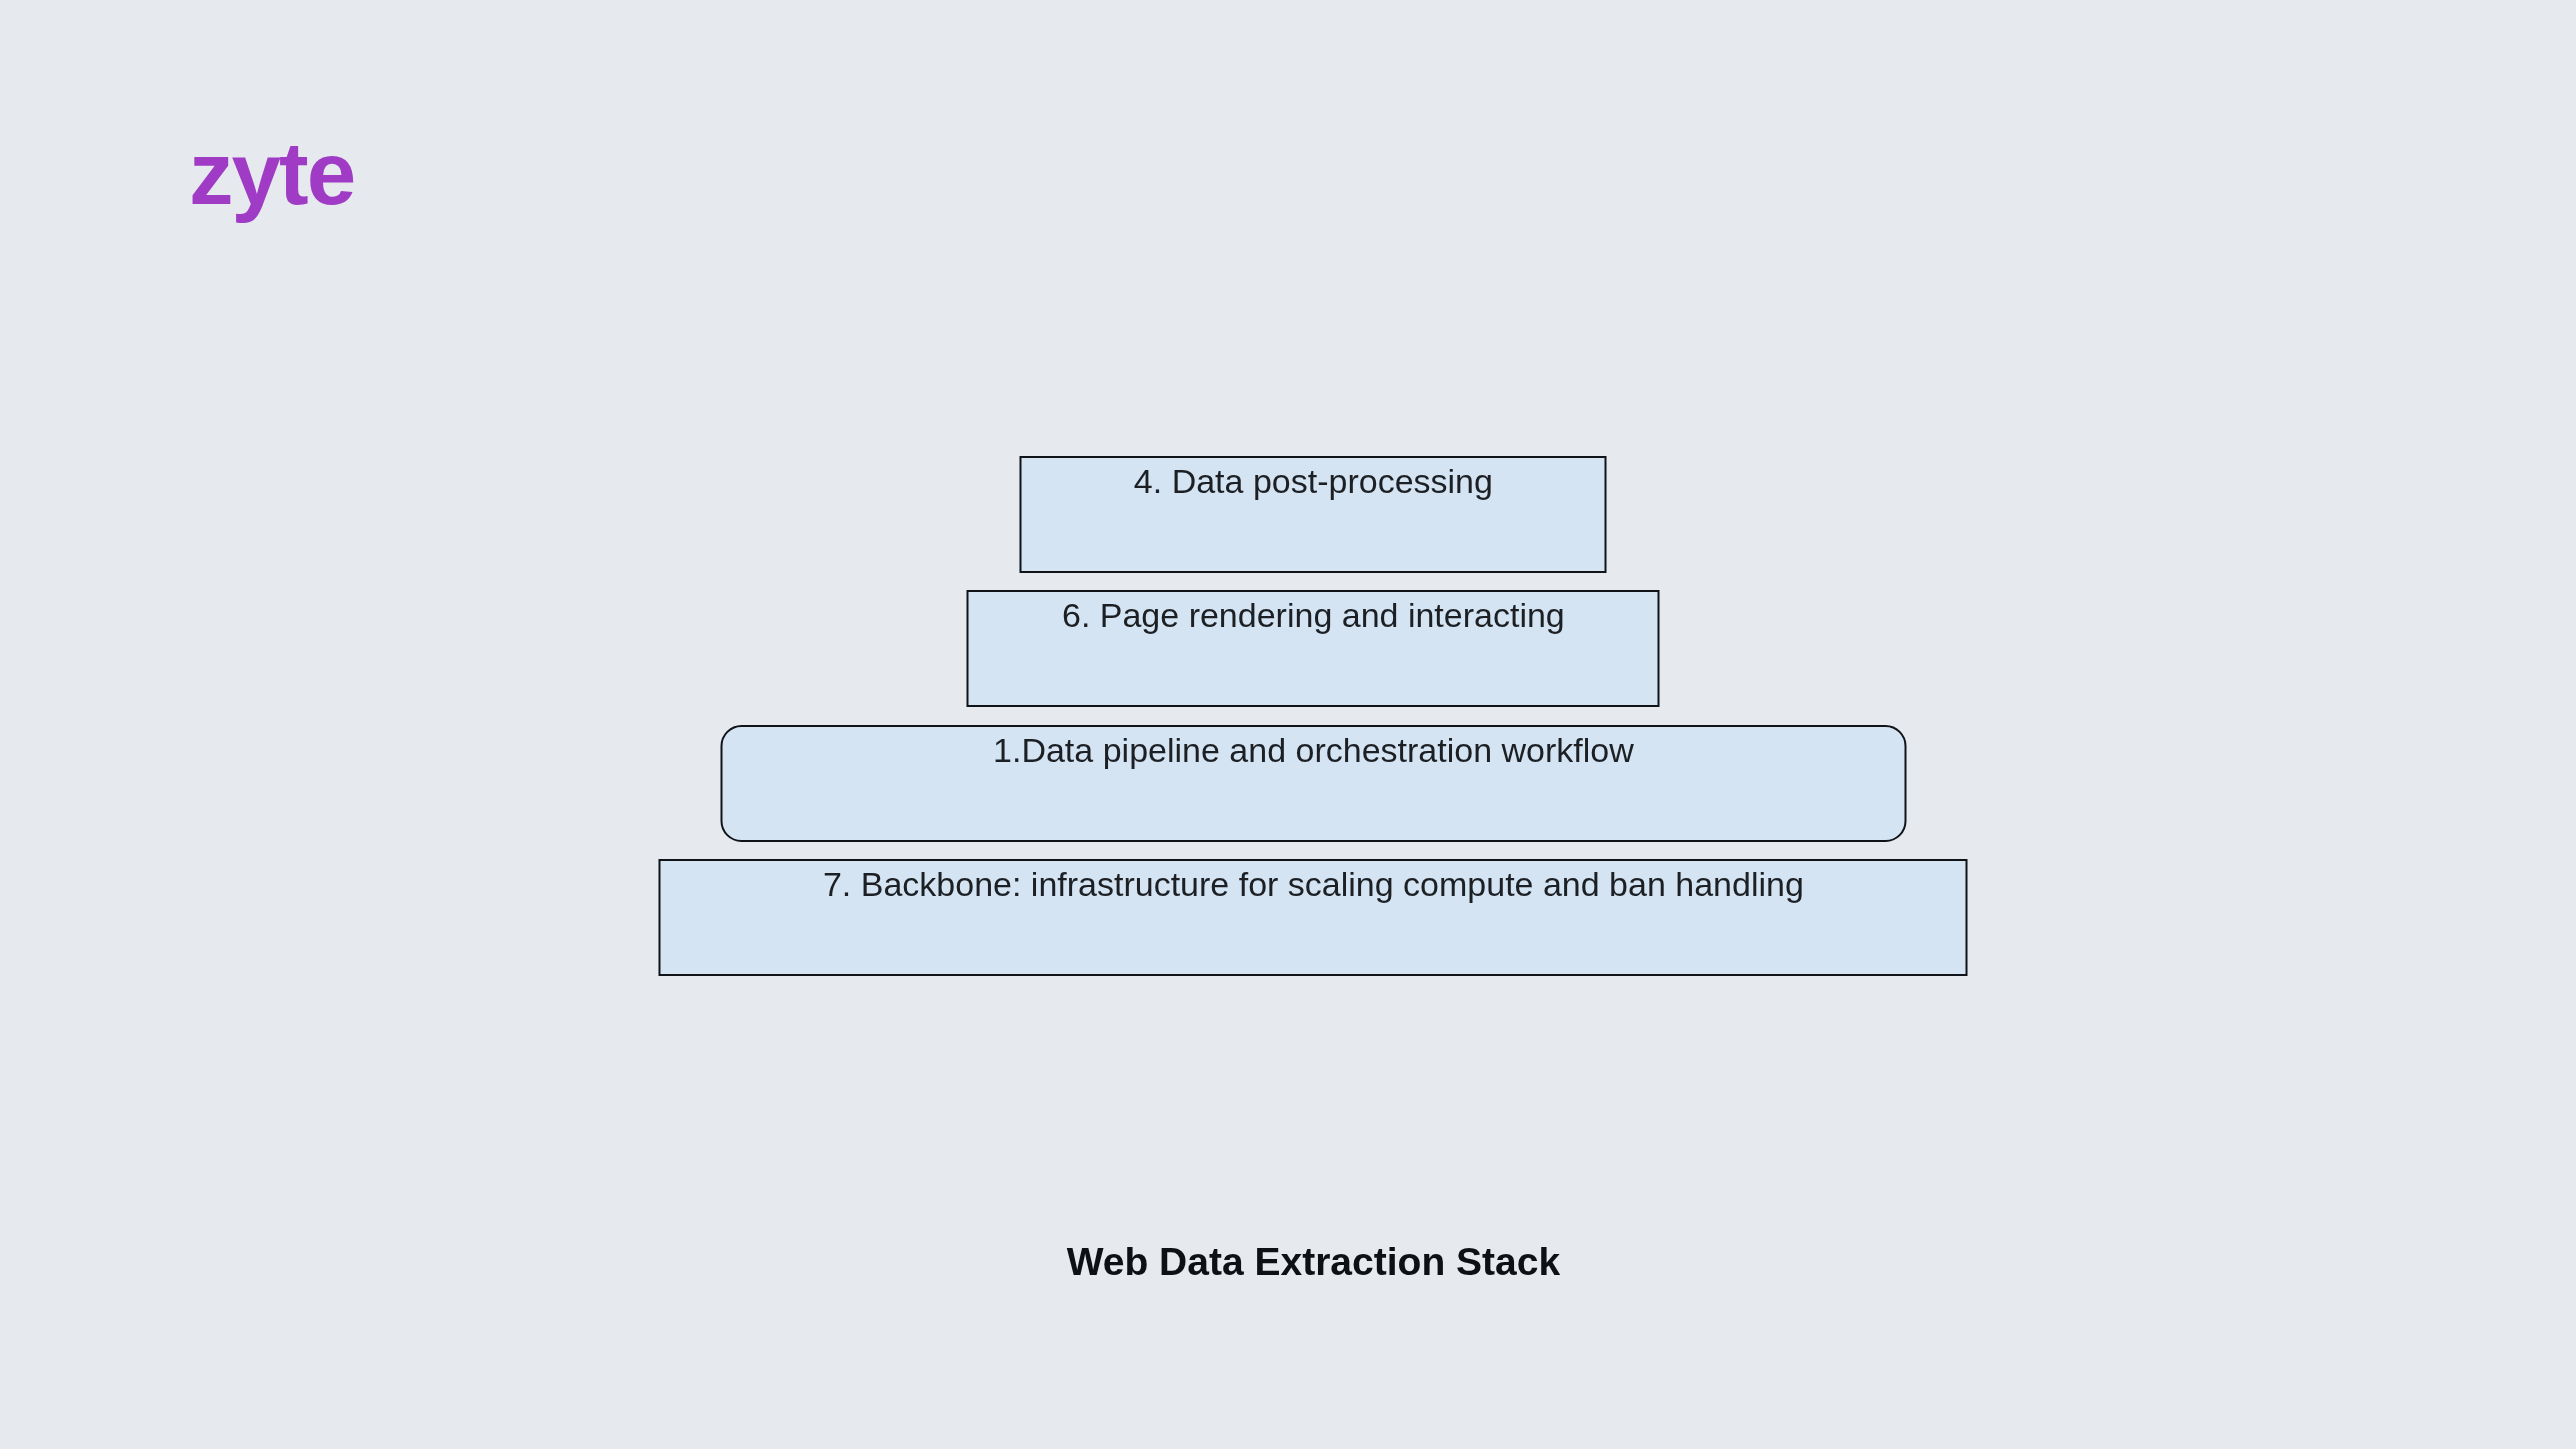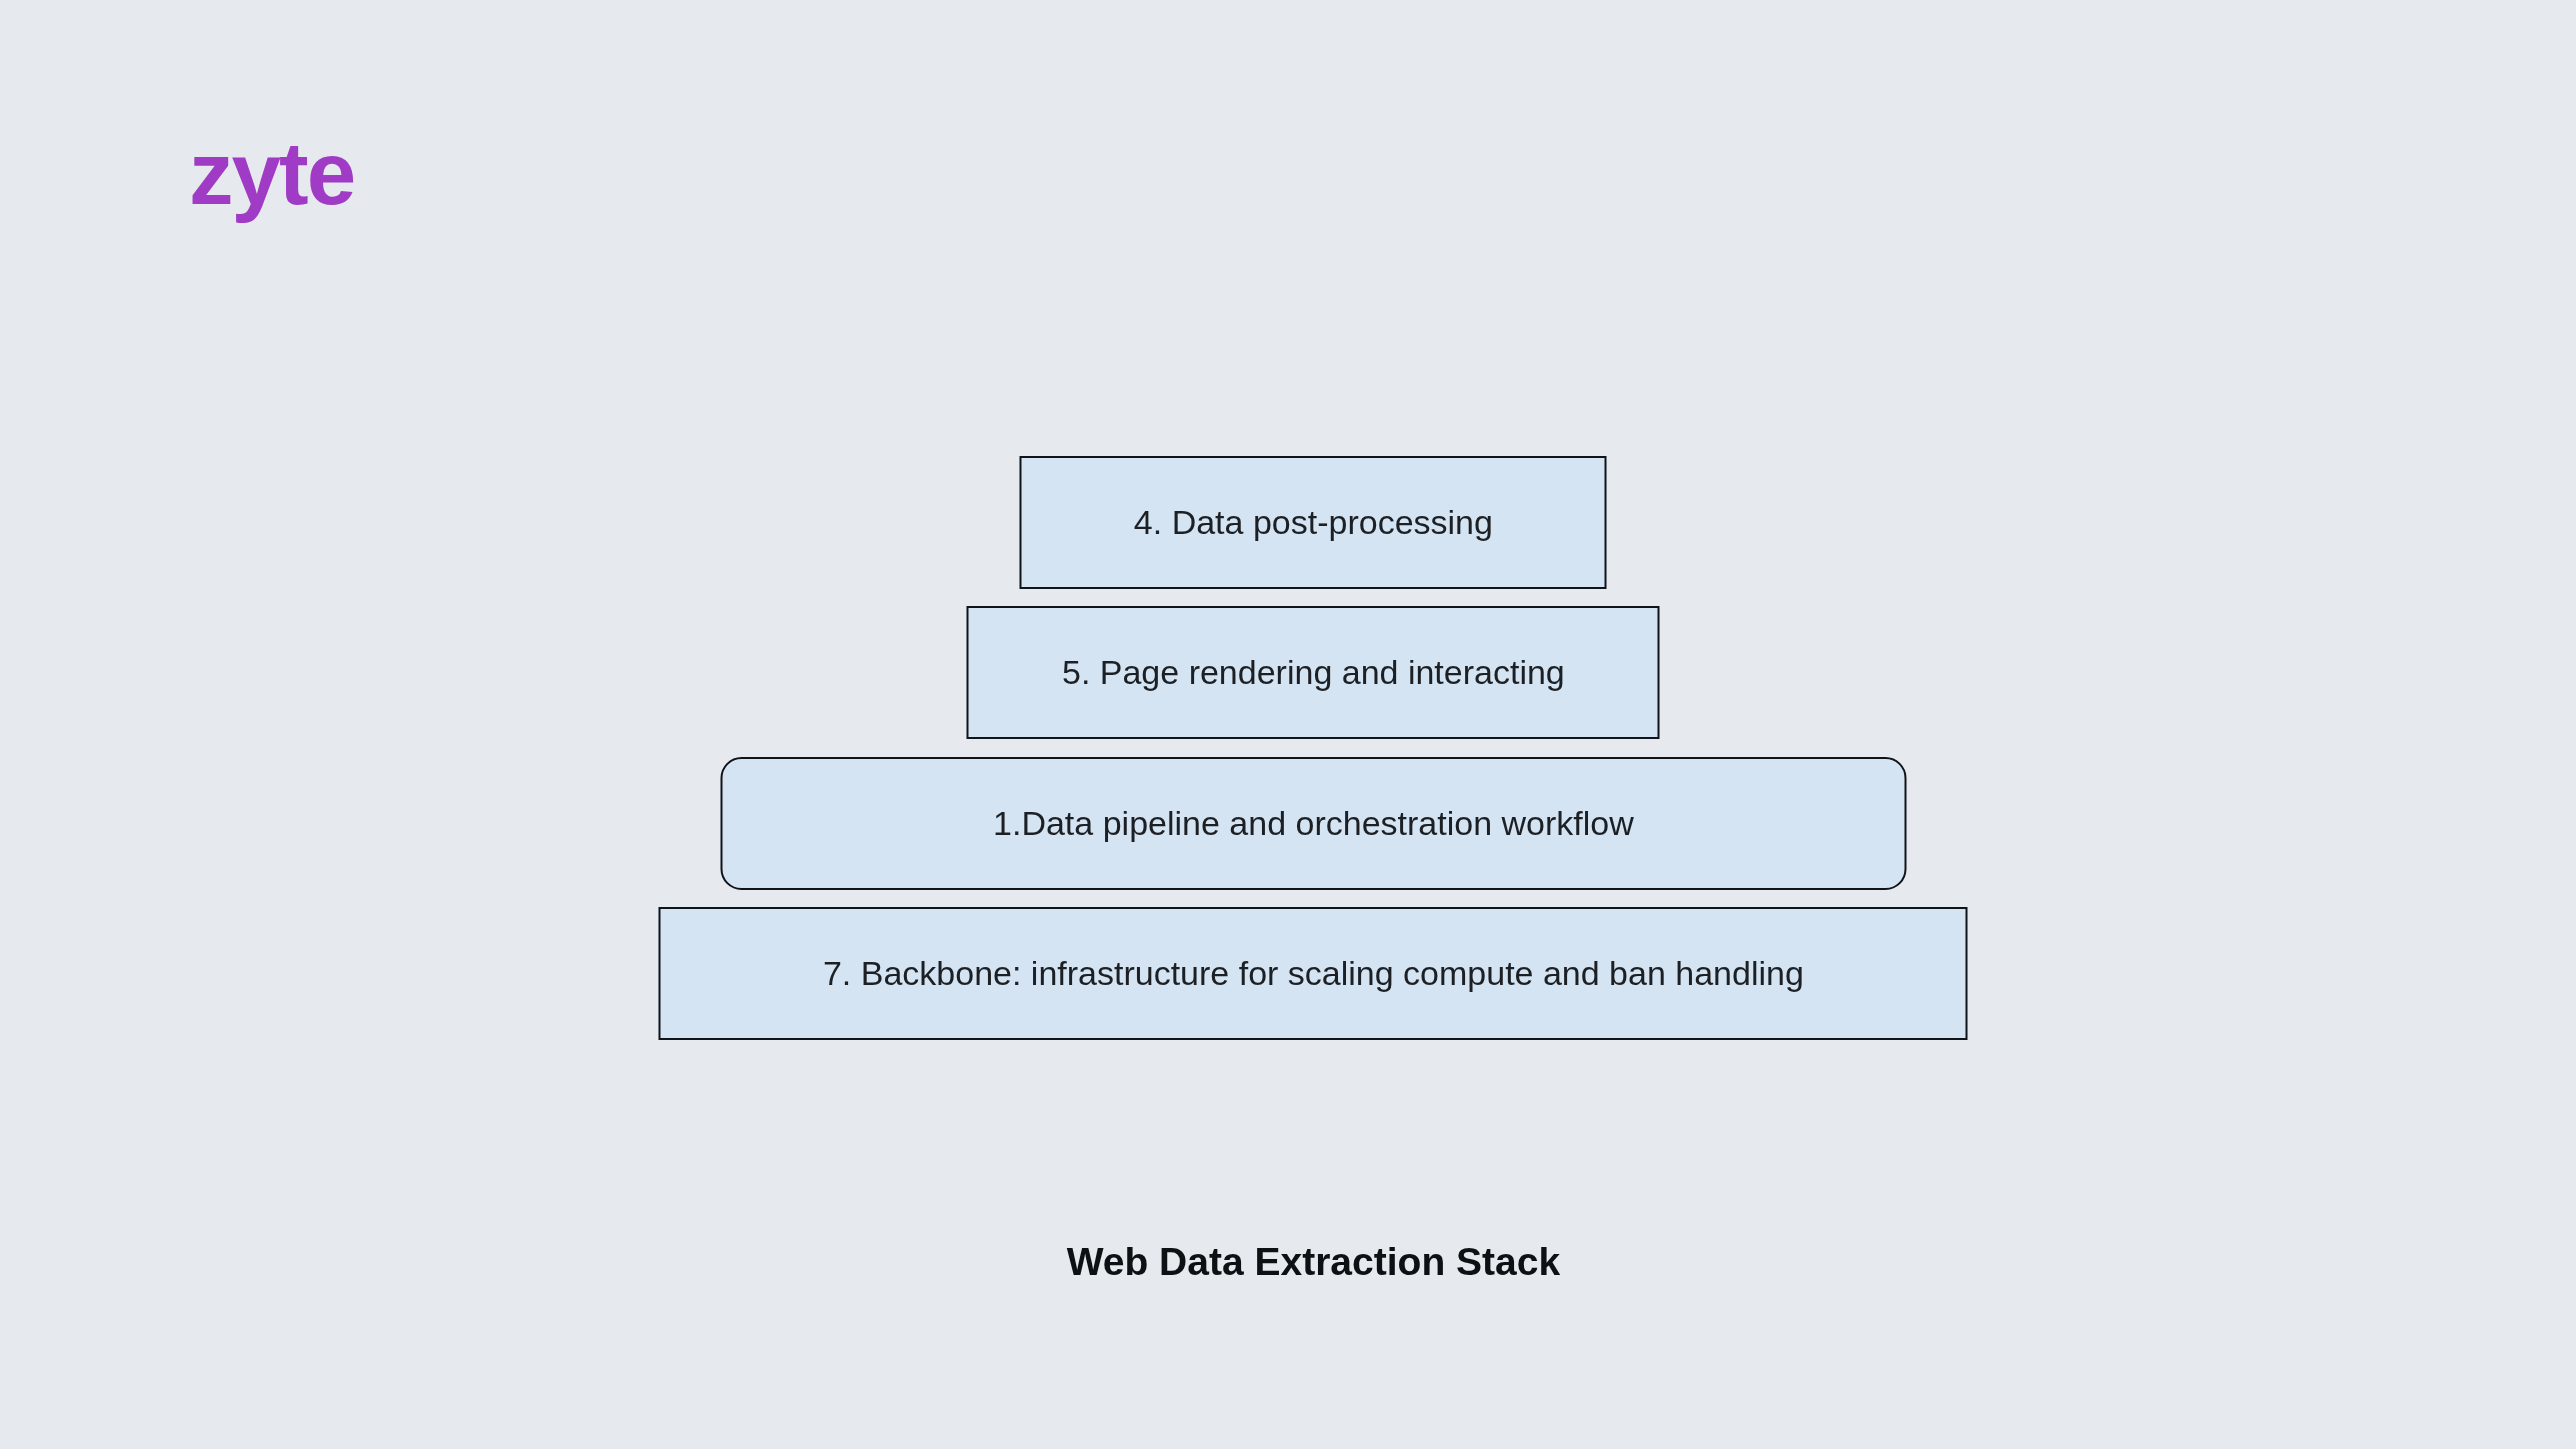--- a/index.html
+++ b/index.html
@@ -30,25 +30,24 @@
     top: 440px;
     left: calc(50% + 13.4px);
     transform: translateX(-50%);
     display: flex;
     flex-direction: column;
     align-items: center;
     gap: 9.4px;
   }
 
   .layer {
-    height: 133px;
+    height: 117px;
     background: var(--box-fill, #d5e4f3);
     border: 2.7px solid var(--box-border, #101418);
     display: flex;
-    align-items: center;
     justify-content: center;
     font-size: 34px;
     color: #1c2024;
     text-align: center;
     white-space: nowrap;
   }
   .layer.l4 { width: 587px; }
   .layer.l3 { width: 693px; }
   .layer.l2 { width: 931px; }
   .layer.l1 { width: 1186px; border-radius: 21px; }
@@ -68,21 +67,21 @@
 </head>
 <body>
 
 <div class="logo">zyte</div>
 
 <div class="stack">
   <div class="layer l4">
     <span>4. Data post-processing</span>
   </div>
   <div class="layer l3">
-    <span>5. Page rendering and interacting</span>
+    <span>6. Page rendering and interacting</span>
   </div>
   <div class="layer l1">
     <span>1.Data pipeline and orchestration workflow</span>
   </div>
   <div class="layer l0">
     <span>7. Backbone: infrastructure for scaling compute and ban handling</span>
   </div>
 </div>
 
 <div class="caption">Web Data Extraction Stack</div>

